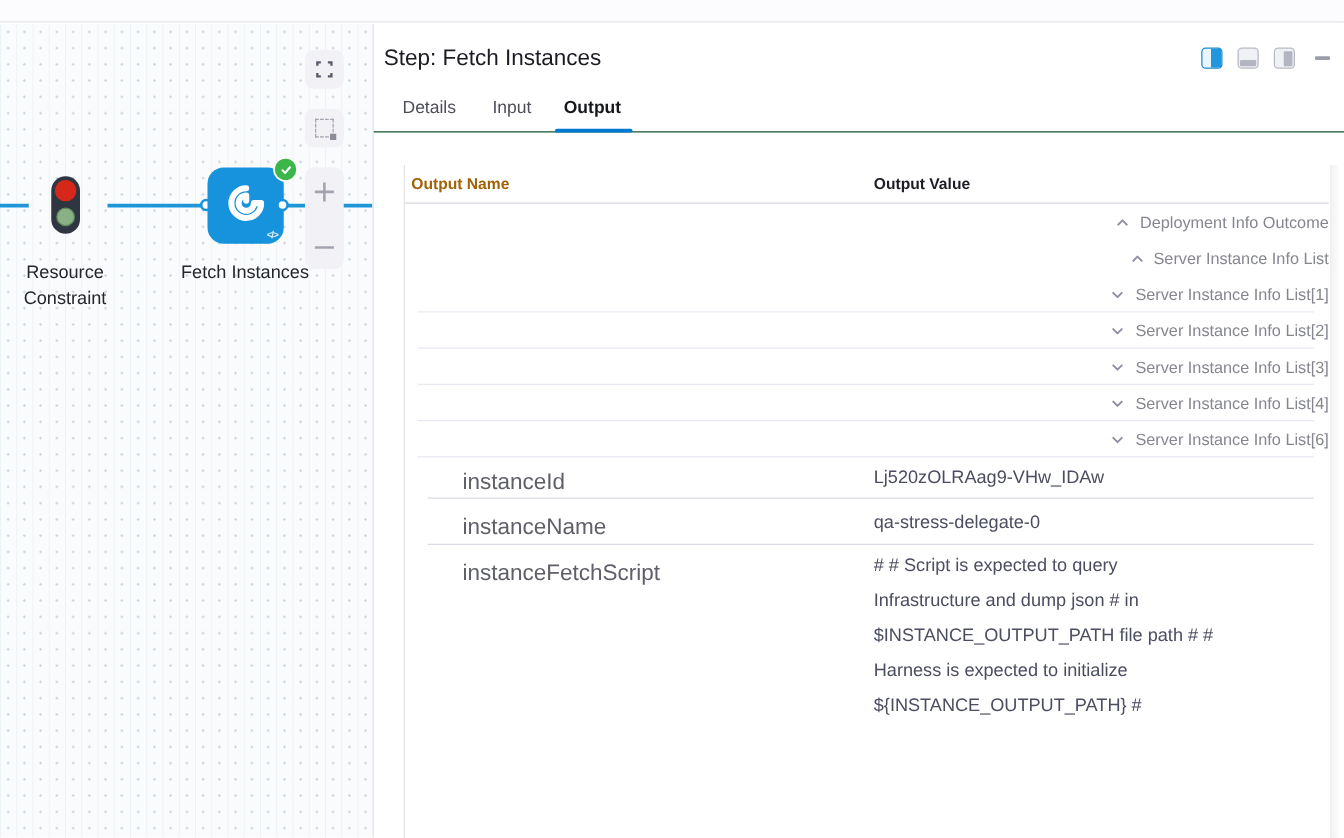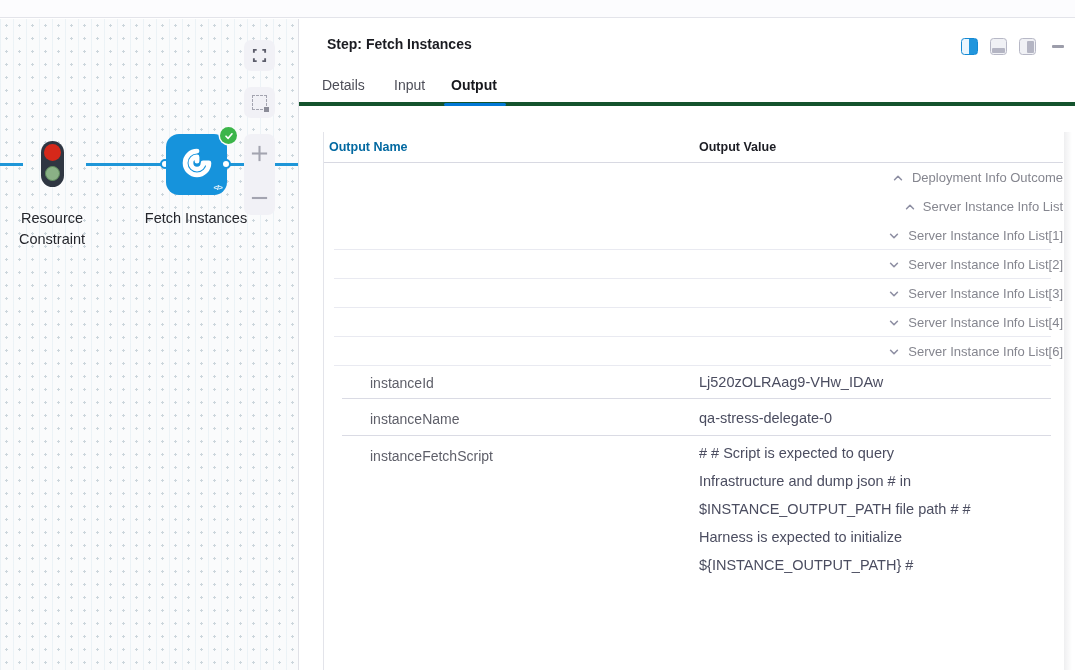--- a/index.html
+++ b/index.html
@@ -54,62 +54,62 @@
   .zoomgrp  { position:absolute; left:244px; top:115px; width:31px; height:81px;
               background:#f1f1f6; border-radius:7px; display:flex; flex-direction:column;
               align-items:center; justify-content:space-between; padding:10px 0 14px; }
   .marquee { width:15px; height:15px; border:1.6px dashed #a3a4b0; position:relative; }
   .marquee::after { content:''; position:absolute; right:-3px; bottom:-3px; width:5px;
                     height:5px; background:#8b8c98; }
 
   
   .panel { position:absolute; left:298px; top:19px; width:777px; height:651px;
            background:#fff; border-left:1px solid #e0e1e7; }
-  .panel-title { position:absolute; left:28px; top:17px; font-size:14px;
-                 font-weight:700; color:#1b1c22; }
+  .panel-title { position:absolute; left:8px; top:17px; font-size:18px;
+                 font-weight:400; color:#1b1c22; }
   .hicons { position:absolute; right:11px; top:19px; display:flex; align-items:center; gap:12px; }
   .lay { width:17px; height:17px; border-radius:3.5px; position:relative; }
   .lay1 { border:1.5px solid #1489d3;
           background:linear-gradient(to right, #eaf5fd 0 45%, #2196dd 45% 100%); }
   .lay2 { border:1.5px solid #b7b8c6; background:#f0f1f5; }
   .lay2::after { content:''; position:absolute; left:1px; right:1px; bottom:1px;
                  height:5px; background:#b4b5c3; border-radius:1px; }
   .lay3 { border:1.5px solid #b7b8c6; background:#f0f1f5; }
   .lay3::after { content:''; position:absolute; right:1.5px; top:1.5px; bottom:1.5px;
                  width:7px; background:#b4b5c3; border-radius:1px; }
   .mini { width:12px; height:2.5px; background:#9c9daa; border-radius:1px; margin-left:4px; }
 
   .tabs { position:absolute; left:0; top:58px; width:777px; height:29px;
-          border-bottom:4px solid #14532d; }
+          border-bottom:1px solid #14532d; }
   .tab { position:absolute; top:0; font-size:14px; color:#4d4e58; cursor:pointer; }
   .tab.t1 { left:23px; }
   .tab.t2 { left:95px; }
   .tab.t3 { left:152px; font-weight:700; color:#17181d; }
   .tab-underline { position:absolute; left:145px; top:26px; width:62px; height:3px;
                    background:#0278d5; border-radius:2px; }
 
   .card { position:absolute; left:24px; top:113px; width:740px; height:560px;
           border-left:1px solid #e3e4ea; background:#fff; }
   .card::after { content:''; position:absolute; left:740px; top:0; height:560px;
                  width:8px; background:linear-gradient(to right, rgba(96,97,112,.10), rgba(96,97,112,0)); }
 
   .thead { position:relative; height:31px; border-bottom:1px solid #d8d9e2; }
-  .thead .c1 { position:absolute; left:5px;  top:8px; font-size:12.5px; font-weight:700; color:#0369a1; }
+  .thead .c1 { position:absolute; left:5px;  top:8px; font-size:12.5px; font-weight:700; color:#a16207; }
   .thead .c2 { position:absolute; left:375px; top:8px; font-size:12.5px; font-weight:700; color:#1c1d24; }
 
   .trow { position:relative; height:29px; display:flex; align-items:center;
           font-size:13px; color:#85868f; cursor:pointer;justify-content:flex-end; }
   .trow .chev { display:flex; align-items:center; }
   .lv1 .chev { margin-left:16px; } .lv1 .tlabel { margin-left:8px; }
   .lv2 .chev { margin-left:21px; } .lv2 .tlabel { margin-left:7px; }
   .lv3 .chev { margin-left:25px; } .lv3 .tlabel { margin-left:8px; }
   .sepline { position:absolute; left:10px; right:12px; bottom:0; height:1px; background:#e9eaf1; }
 
   .frow { position:relative; }
-  .frow .flabel { position:absolute; left:46px; font-size:14px; color:#5e5f69; }
+  .frow .flabel { position:absolute; left:46px; font-size:18px; color:#5e5f69; }
   .frow .fvalue { position:absolute; left:375px; font-size:14.5px; color:#4b4d60; }
   .frow .sep2 { position:absolute; left:18px; right:12px; bottom:0; height:1px; background:#dadbe4; }
   .frow.r1 { height:33px; } .frow.r1 .flabel { top:9px; }  .frow.r1 .fvalue { top:8px; }
   .frow.r2 { height:37px; } .frow.r2 .flabel { top:12px; } .frow.r2 .fvalue { top:11px; }
   .frow.r3 { height:160px; } .frow.r3 .flabel { top:12px; }
   .frow.r3 .fvalue { top:3px; width:322px; line-height:28px; white-space:pre-line; }
 </style>
 </head>
 <body>
 

